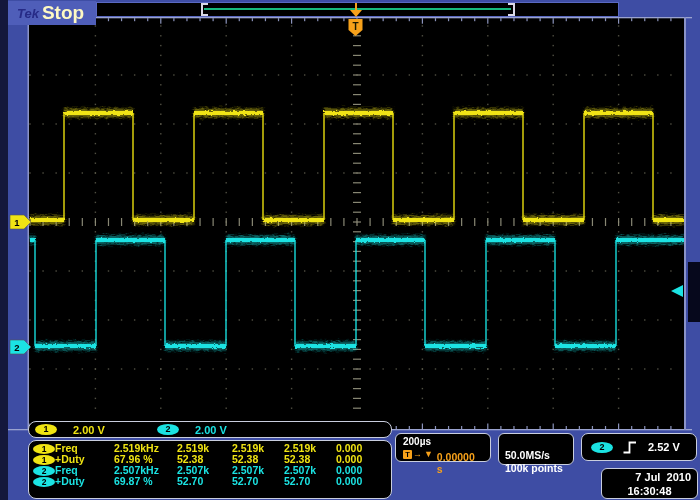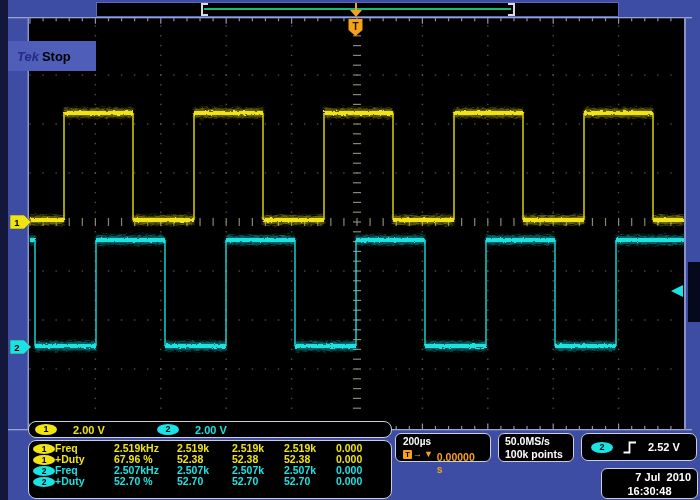--- a/index.html
+++ b/index.html
@@ -5,23 +5,23 @@
   html,body{margin:0;padding:0;}
   #root{
     position:relative;width:700px;height:500px;overflow:hidden;
     background:#3e4da4;
     font-family:"Liberation Sans","DejaVu Sans",sans-serif;
     font-weight:bold;
     -webkit-font-smoothing:antialiased;
   }
   .abs{position:absolute;}
   
-  #tek-tab{left:8px;top:1px;width:88px;height:30px;background:#4f5eb9;display:flex;align-items:center;margin-top:40px;}
+  #tek-tab{left:8px;top:1px;width:88px;height:24px;background:#4f5eb9;display:flex;align-items:center;}
   #tek-logo{color:#262a86;font-style:italic;font-size:13px;margin-left:9px;letter-spacing:0;}
-  #acq-status{color:#000000;font-size:13px;margin-left:3px;}
+  #acq-status{color:#fef9c3;font-size:19px;margin-left:3px;}
   #record-bar{left:96px;top:2px;width:521px;height:13px;background:#000;border:1px solid #5a69c2;}
   #record-line{left:204px;top:8px;width:307px;height:2px;background:#17b97d;}
   .bracket{top:3px;width:5px;height:9px;}
   .bracket.l{left:201px;border-left:2px solid #dadae6;border-top:2px solid #dadae6;border-bottom:2px solid #dadae6;}
   .bracket.r{left:508px;border-right:2px solid #dadae6;border-top:2px solid #dadae6;border-bottom:2px solid #dadae6;}
   #trig-stem{left:354.8px;top:3px;width:2.5px;height:7px;background:#f7a11a;}
   #trig-head{left:350px;top:10px;width:0;height:0;border-left:6px solid transparent;border-right:6px solid transparent;border-top:7px solid #f7a11a;}
   
   #screen{left:29px;top:17px;width:655px;height:413px;background:#000;}
   #left-dark{left:0;top:0;width:8px;height:500px;background:#14173c;}
@@ -43,21 +43,21 @@
   .mrow{display:grid;grid-template-columns:26px 59px 63px 55px 52px 52px 57px;height:11px;font-size:10.5px;line-height:11px;}
   #meas-inner{position:absolute;left:0;top:2px;width:100%;}
   .mrow .badge{width:22px;height:10px;line-height:10px;font-size:8.5px;margin-left:4px;margin-top:0.5px;}
   
   #tbbox{left:395px;top:433px;width:96px;height:29px;border-radius:6px;padding:1px 7px;}
   #tb-scale{font-size:10px;color:#fff;line-height:13px;}
   #tb-delayrow{display:flex;align-items:center;height:12px;color:#f7a11a;font-size:10.5px;}
   #tb-trig-icon{display:inline-block;width:9px;height:9px;background:#f7a11a;color:#000;font-size:7.5px;line-height:9px;text-align:center;border-radius:1px;}
   .oicon{color:#f7a11a;font-size:9px;margin:0 1px;}
   #tb-delay{margin-left:3px;margin-top:18px;}
-  #acqbox{left:498px;top:433px;width:76px;height:29px;border-radius:6px;padding:1px 6px;color:#fff;font-size:10.5px;line-height:13px;}
+  #acqbox{left:498px;top:433px;width:76px;height:29px;border-radius:6px;padding:15px 6px;color:#fff;font-size:10.5px;line-height:13px;}
   #trgbox{left:581px;top:433px;width:116px;height:28px;border-radius:7px;display:flex;align-items:center;}
   #trgbox .badge{margin-left:9px;}
   #trg-slope{margin-left:9px;}
   #trg-level{color:#fff;font-size:11px;margin-left:10px;text-align:center;}
   #datebox{left:601px;top:468px;width:97px;height:31px;border-radius:6px;padding:1px 6px;color:#fff;font-size:11px;line-height:14px;}
   #date-line{text-align:right;white-space:pre;}
   #time-line{text-align:center;}
 </style>
 </head>
 <body>
@@ -1039,21 +1039,21 @@
         <div>Freq</div>
         <div>2.507kHz</div>
         <div>2.507k</div>
         <div>2.507k</div>
         <div>2.507k</div>
         <div>0.000</div>
       </div>
       <div class="mrow ch2t">
         <div><span class="badge ch2">2</span></div>
         <div>+Duty</div>
-        <div>52.70 %</div>
+        <div>69.87 %</div>
         <div>52.70</div>
         <div>52.70</div>
         <div>52.70</div>
         <div>0.000</div>
       </div>
     </div>
   </div>
 
   <div class="abs blackbox" id="tbbox">
     <div id="tb-scale">200µs</div>

